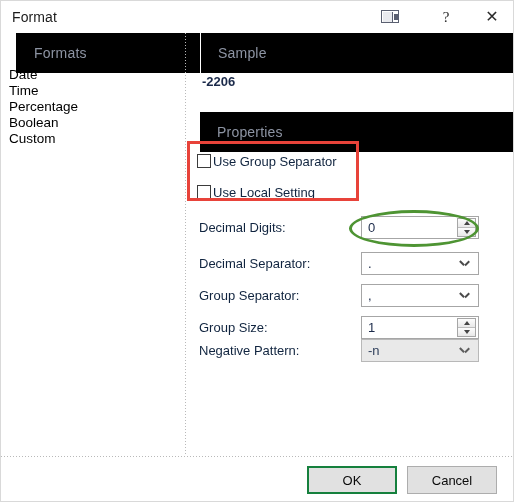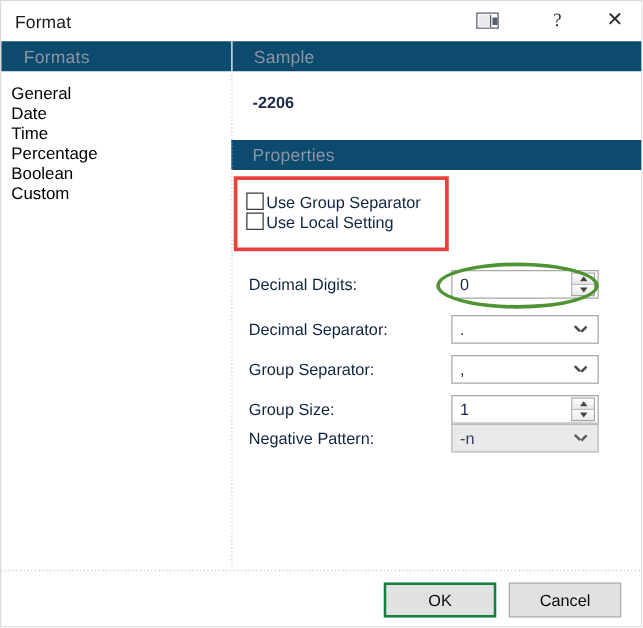--- a/index.html
+++ b/index.html
@@ -85,24 +85,25 @@
   .win-icon .dot {
     position: absolute;
     left: 13px; top: 4px;
     width: 4px; height: 6px;
     background: #5a5f70;
   }
 
   
   .band {
     position: absolute;
-    height: 24px;
-    background: #0c4a6e;
-    display: flex;
-    align-items: center;
+    height: 40px;
+    background: #000000;
+    display: flex;
+    align-items: center;
+    margin-left: 15px;
   }
   .band-label {
     font-size: 14px;
     color: #8d94a3;
     letter-spacing: 0.2px;
   }
   #band-formats { left: 0; top: 32px; width: 184px; padding-left: 18px; box-sizing: border-box; }
   #band-sample  { left: 185px; top: 32px; width: 330px; padding-left: 17px; box-sizing: border-box; }
   #band-props   { left: 184px; top: 111px; width: 330px; padding-left: 17px; box-sizing: border-box; }
 
@@ -153,21 +154,21 @@
 
   
   .cb-row {
     position: absolute;
     display: flex;
     align-items: center;
     height: 18px;
     cursor: default;
   }
   #cb-group { left: 196px; top: 151px; }
-  #cb-local { left: 196px; top: 167px; text-align: right; }
+  #cb-local { left: 196px; top: 182px; text-align: right; }
   .cb-box {
     width: 14px; height: 14px;
     border: 1px solid #3b3b3b;
     background: #ffffff;
     box-sizing: border-box;
     flex: none;
   }
   .cb-label {
     margin-left: 2px;
     font-size: 13px;
@@ -336,21 +337,20 @@
     <span class="band-label">Sample</span>
   </div>
   <div class="band" id="band-props">
     <span class="band-label">Properties</span>
   </div>
 
   <div class="v-divider"></div>
   <div class="h-divider"></div>
 
   <div class="fmt-list">
-    <div class="fmt-item">General</div>
     <div class="fmt-item">Date</div>
     <div class="fmt-item">Time</div>
     <div class="fmt-item">Percentage</div>
     <div class="fmt-item">Boolean</div>
     <div class="fmt-item">Custom</div>
   </div>
 
   <div class="sample-value">-2206</div>
 
   <div class="cb-row" id="cb-group">

